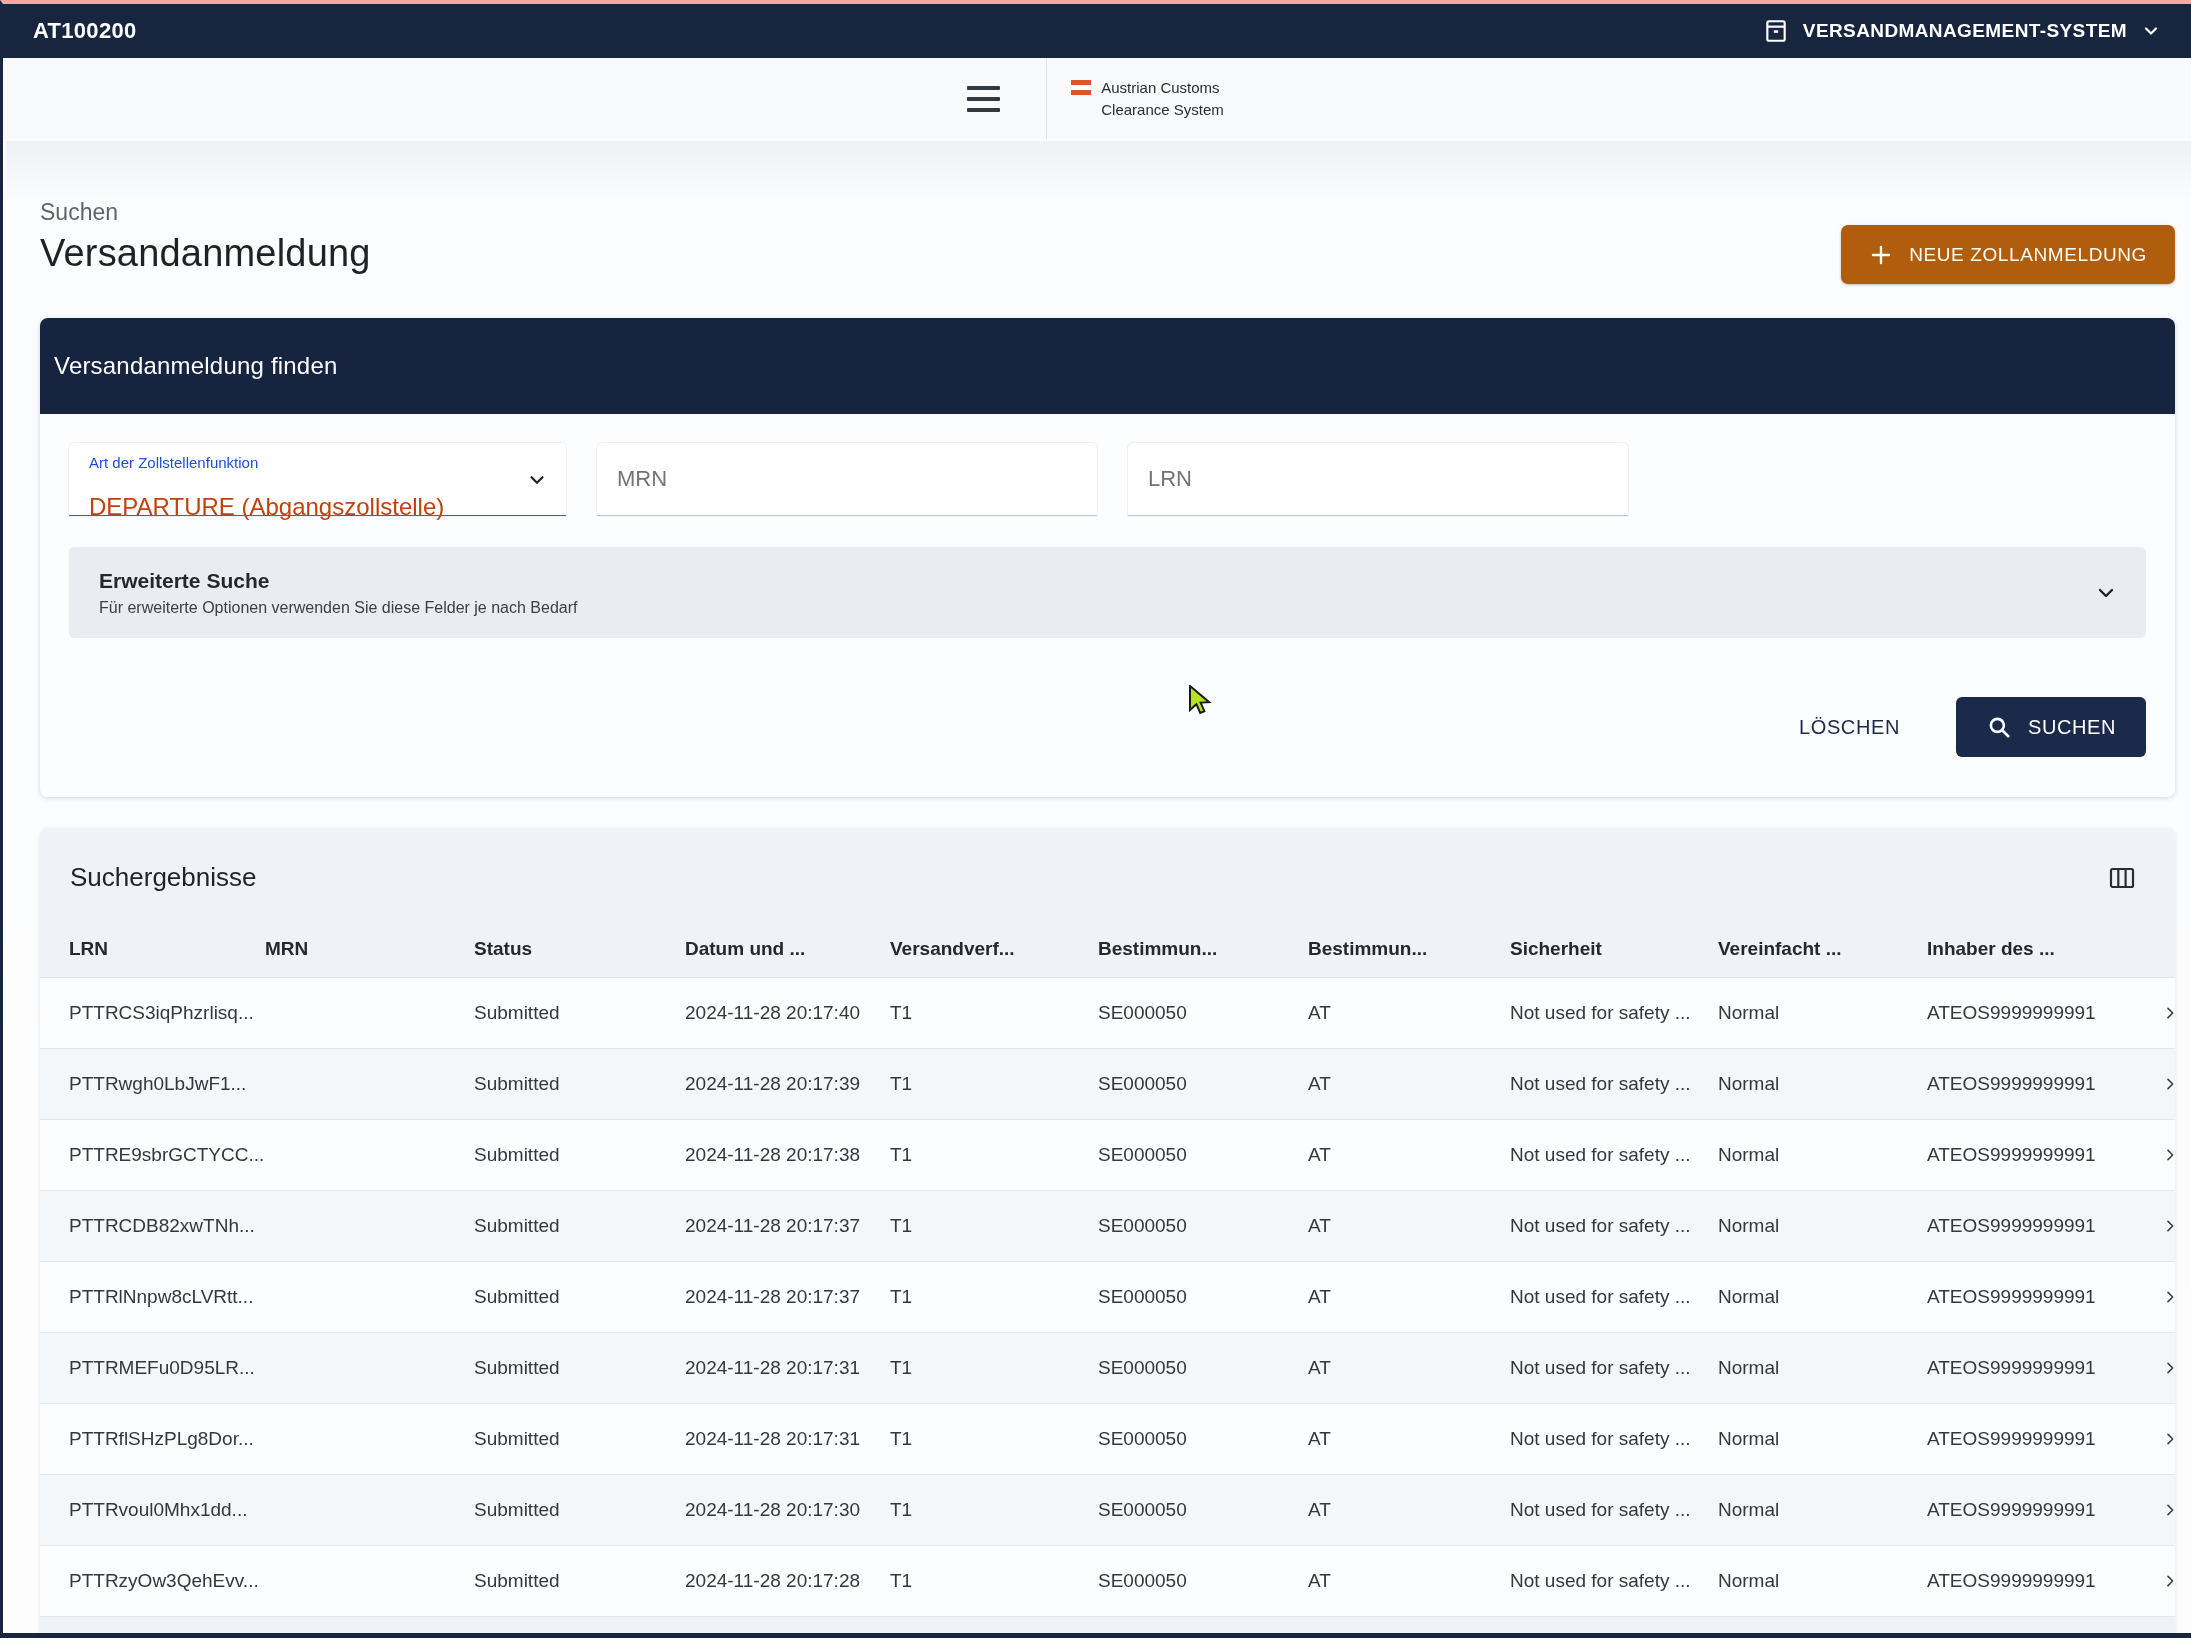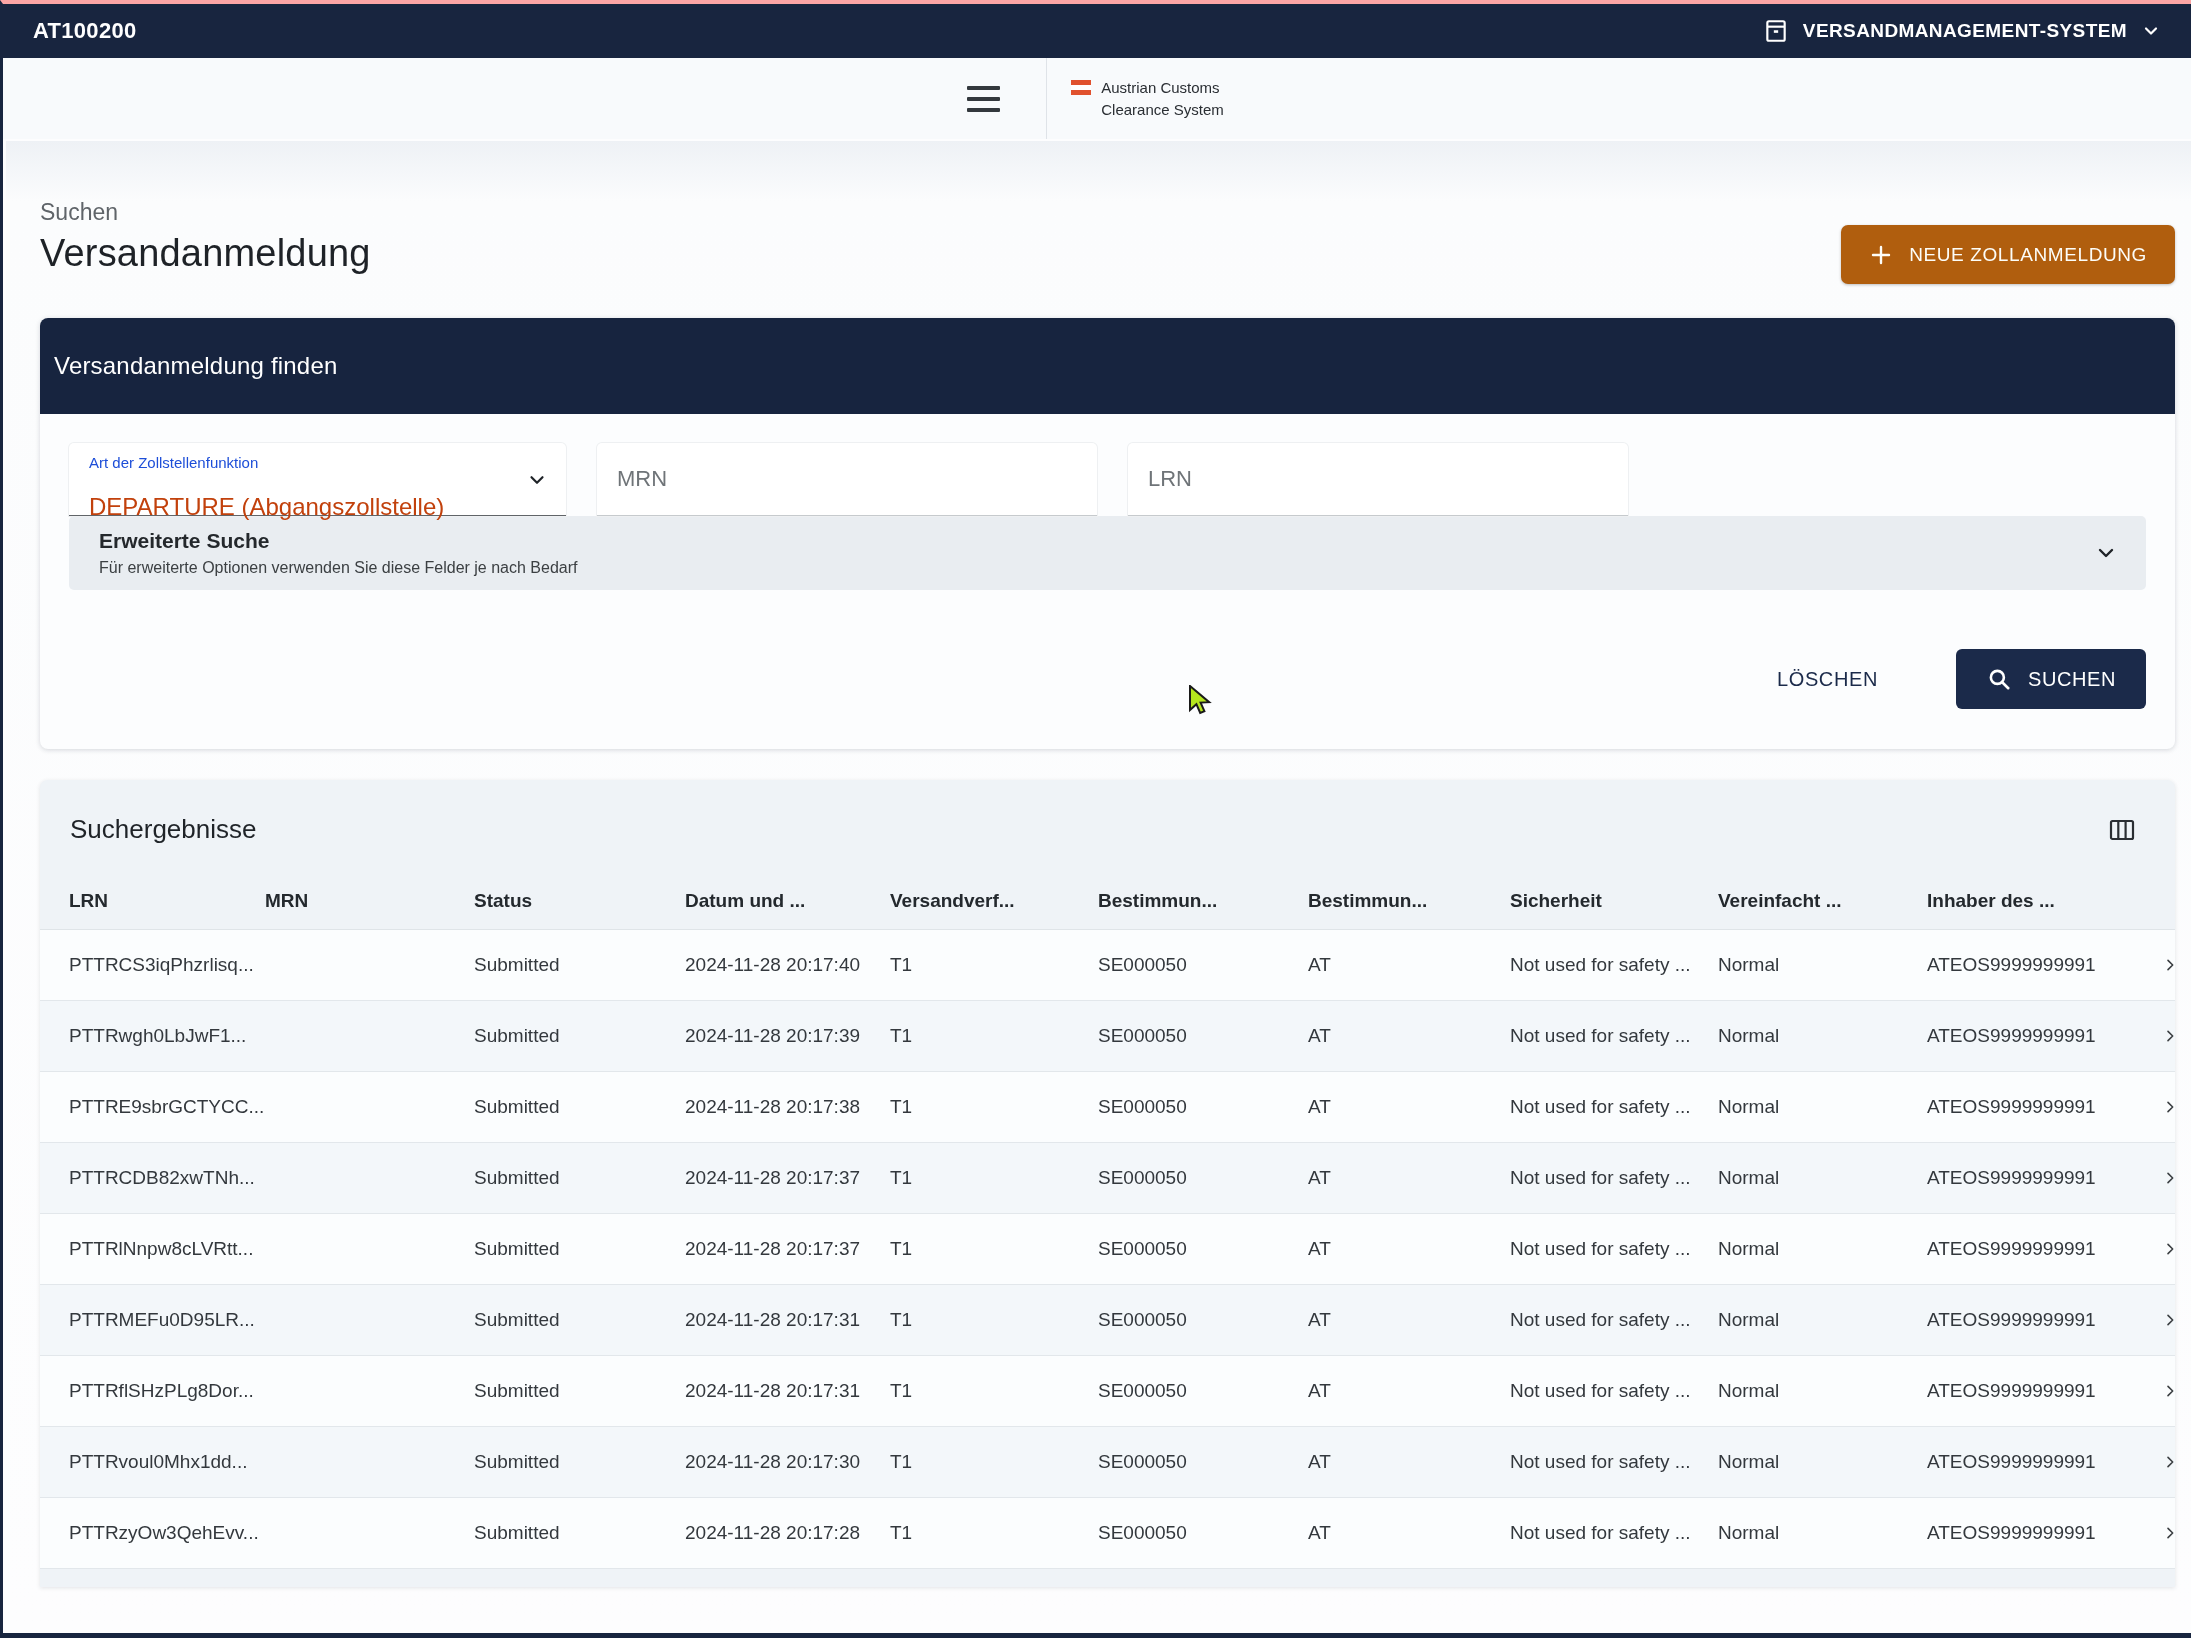--- a/index.html
+++ b/index.html
@@ -62,27 +62,27 @@
   .field.select { width:497px; border-bottom:1px solid #606468; cursor:pointer;
     padding:11px 20px 0 20px; }
   .field.select .flabel { font-size:15px; color:#1d4ed8; }
   .field.select .fvalue { font-size:24px; color:#c2410c; margin-top:22px; }
   .field.select .chev { position:absolute; right:18px; top:26px; }
   .field.input { width:500px; border-bottom:1px solid #c6cacd; }
   .field.input input { border:none; outline:none; background:transparent; width:100%;
     height:100%; padding:0 20px; font-size:22px; font-family:inherit; color:#1c1e21; }
   .field.input input::placeholder { color:#6f7478; opacity:1; }
 
-  .advanced { background:#e9edf1; border-radius:5px; height:74px;
+  .advanced { margin-top:31px; background:#e9edf1; border-radius:5px; height:91px;
     display:flex; align-items:center; justify-content:space-between;
     padding:0 28px 0 30px; cursor:pointer; }
   .advanced .atitle { font-size:21px; font-weight:700; color:#24282c; }
   .advanced .asub { font-size:16px; color:#3c4043; margin-top:6px; }
 
-  .actions { margin-top:59px; display:flex; justify-content:flex-end; align-items:center; gap:72px; }
+  .actions { margin-top:59px; display:flex; justify-content:flex-end; align-items:center; gap:50px; }
   .btn-clear { background:none; border:none; font-family:inherit; color:#1b2a4a;
     font-size:20px; font-weight:500; letter-spacing:.6px; cursor:pointer; padding:10px 6px; }
   .btn-search { display:flex; align-items:center; gap:16px; background:#1b2a4a; color:#fff;
     border:none; border-radius:6px; height:60px; padding:0 30px; font-size:20px;
     font-weight:500; letter-spacing:.6px; font-family:inherit; cursor:pointer; }
 
   
   .card-results { margin:31px 16px 0 34px; background:#eff3f7; border-radius:8px 8px 0 0;
     box-shadow:0 1px 4px rgba(30,40,60,.12); padding-bottom:0; overflow:hidden; height:807px; }
   .results-head { display:flex; align-items:center; justify-content:space-between;

